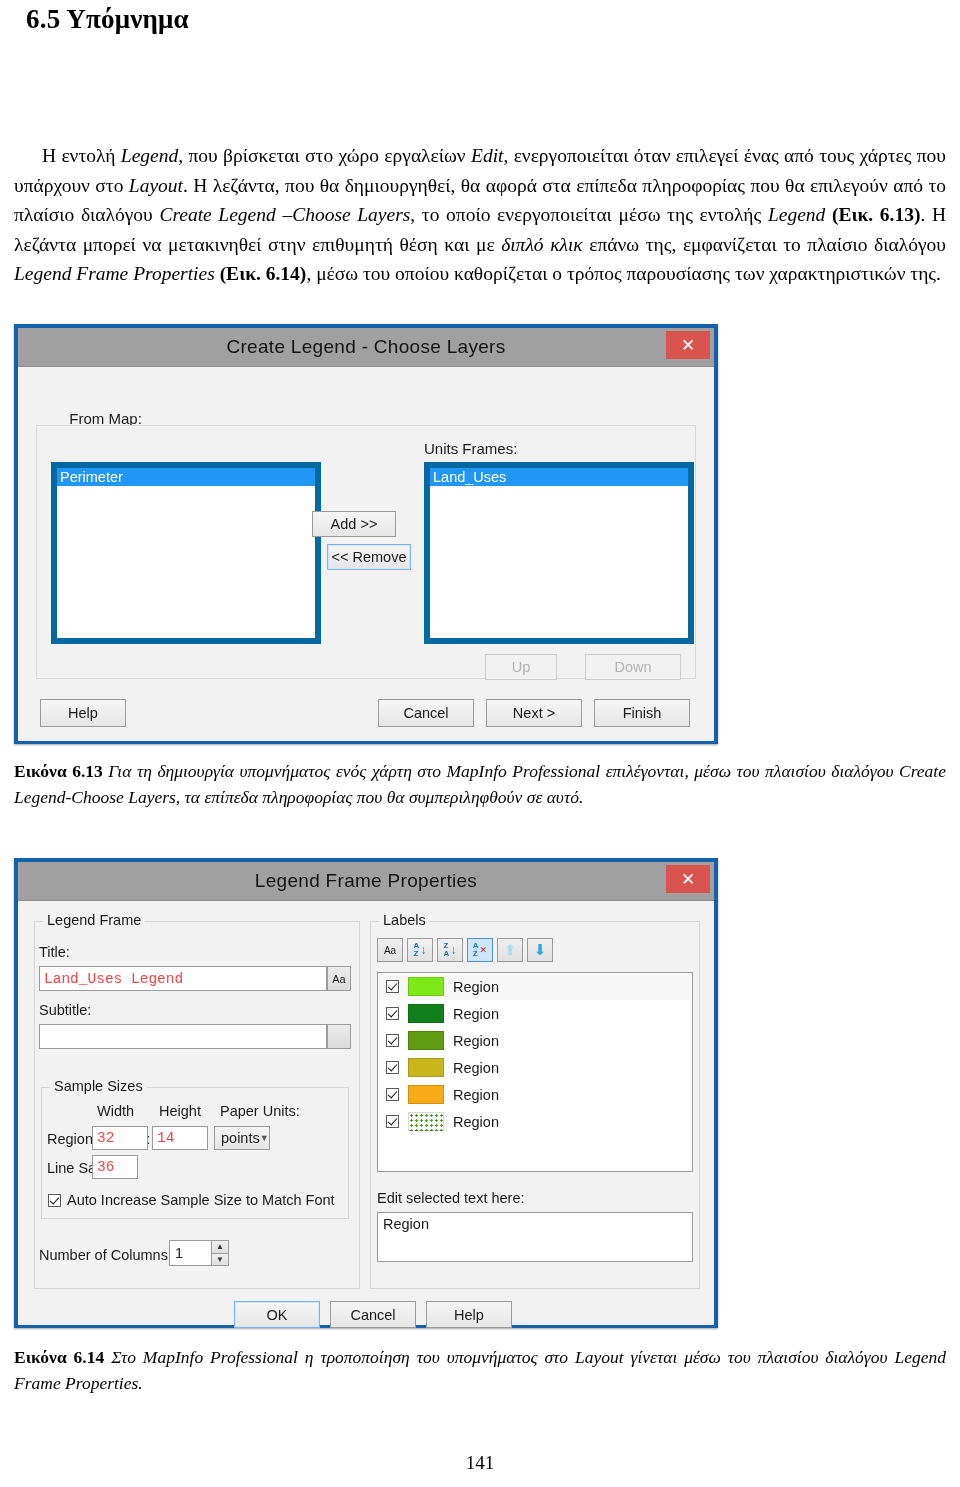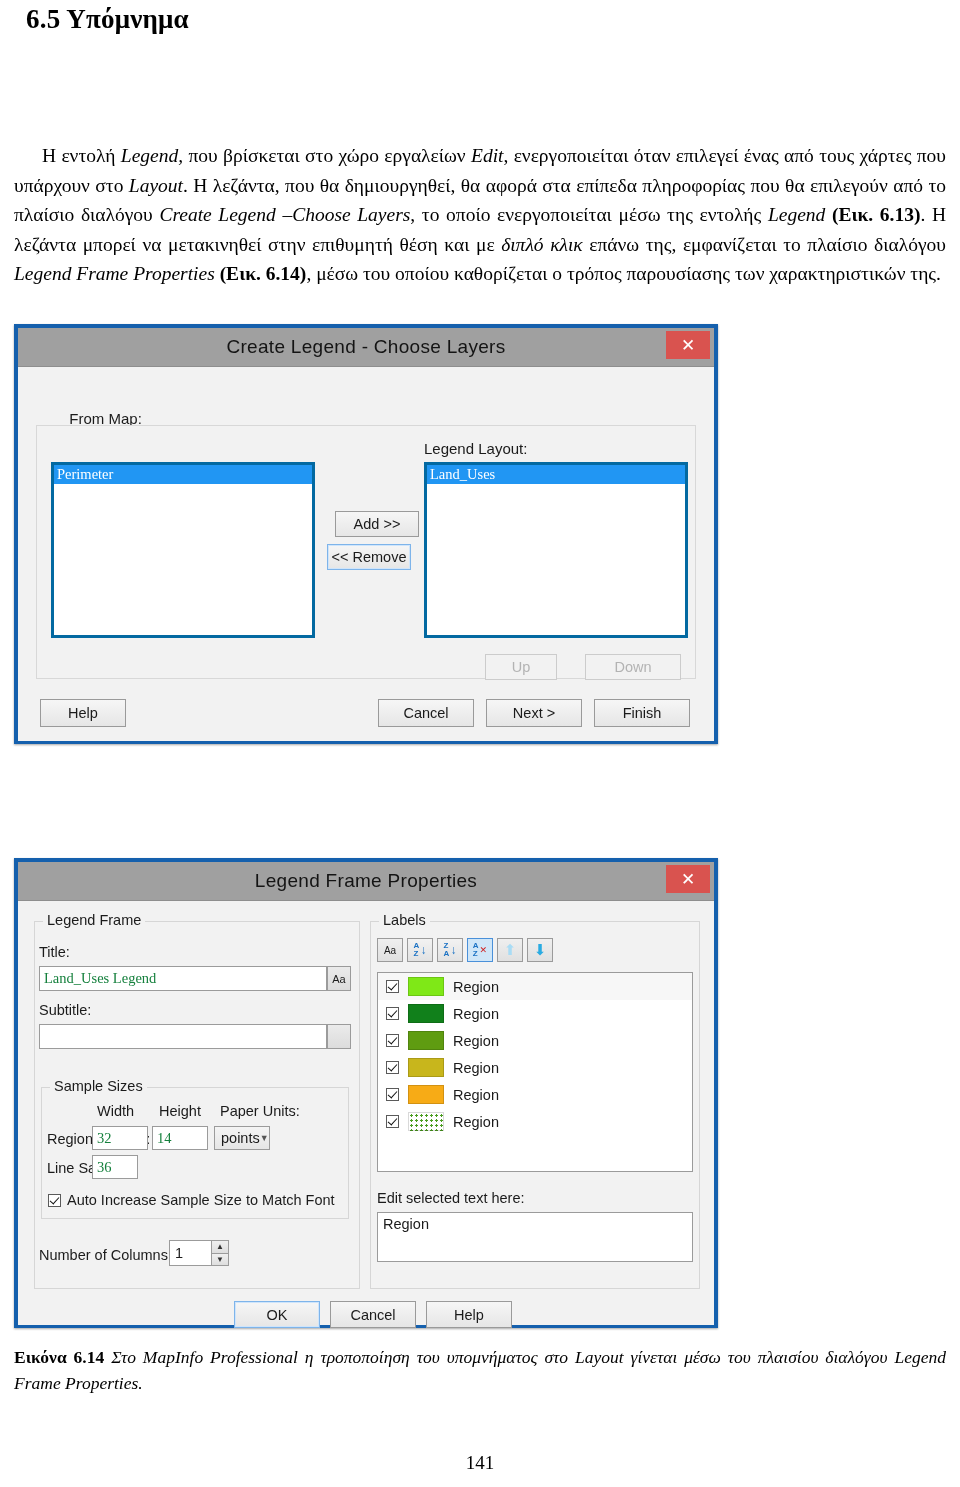--- a/index.html
+++ b/index.html
@@ -144,23 +144,22 @@
     border: 1px solid #d8d8d8;
     background: #f2f2f2;
   }
   .list-label {
     position: absolute;
     font-size: 15px;
   }
   .listbox {
     position: absolute;
     background: #ffffff;
-    border: 3px solid #0369a1;
+    border: 6px solid #0369a1;
     overflow: hidden;
-    font-family: Liberation Serif, serif;
   }
   .listitem {
     font-size: 14.5px;
     padding: 1px 3px;
     color: #000;
     white-space: nowrap;
   }
   .listitem.selected {
     background: #2196f3;
     color: #ffffff;
@@ -216,22 +215,22 @@
   }
   .textinput {
     position: absolute;
     box-sizing: border-box;
     background: #ffffff;
     border: 1px solid #9b9b9b;
     font-size: 14.5px;
     padding: 1px 4px;
     display: flex;
     align-items: center;
-    color: #15803d;
-    font-family: Liberation Serif, serif;
+    color: #ef4444;
+    font-family: Liberation Mono, monospace;
   }
   .aa-btn {
     position: absolute;
     box-sizing: border-box;
     background: linear-gradient(#ebebeb, #dcdcdc);
     border: 1px solid #9b9b9b;
     font-size: 11px;
     display: flex;
     align-items: center;
     justify-content: center;
@@ -416,39 +415,42 @@
         <span>Perimeter,Land_Uses Map:2</span>
       </div>
 
       <div class="group-plain">
 
         <div class="list-label" style="left:14px; top:14px;margin-top:44px;">Layers:</div>
         <div class="listbox" style="left:14px; top:36px; width:258px; height:170px;">
           <div class="listitem selected">Perimeter</div>
         </div>
 
-        <div class="list-label" style="left:387px; top:14px;">Legend Layout:</div>
+        <div class="list-label" style="left:387px; top:14px;">Units Frames:</div>
         <div class="listbox" style="left:387px; top:36px; width:258px; height:170px;">
           <div class="listitem selected">Land_Uses</div>
         </div>
 
-        <div class="btn btn-abs" style="left:298px; top:85px; width:84px; height:26px;">Add &gt;&gt;</div>
+        <div class="btn btn-abs" style="left:275px; top:85px; width:84px; height:26px;">Add &gt;&gt;</div>
         <div class="btn btn-abs focused" style="left:290px; top:118px; width:84px; height:26px;">&lt;&lt; Remove</div>
 
         <div class="btn btn-abs disabled" style="left:448px; top:228px; width:72px; height:26px;">Up</div>
         <div class="btn btn-abs disabled" style="left:548px; top:228px; width:96px; height:26px;">Down</div>
       </div>
 
       <div class="btn btn-abs" style="left:22px; top:332px; width:86px; height:28px;">Help</div>
       <div class="btn btn-abs" style="left:360px; top:332px; width:96px; height:28px;">Cancel</div>
       <div class="btn btn-abs" style="left:468px; top:332px; width:96px; height:28px;">Next &gt;</div>
       <div class="btn btn-abs" style="left:576px; top:332px; width:96px; height:28px;">Finish</div>
     </div>
   </div>
 
+  <div class="caption" id="caption613">
+    <span class="lbl">Εικόνα 6.13</span><span> Για τη δημιουργία υπομνήματος ενός χάρτη στο MapInfo Professional επιλέγονται, μέσω του πλαισίου διαλόγου Create Legend-Choose Layers, τα επίπεδα πληροφορίας που θα συμπεριληφθούν σε αυτό.</span>
+  </div>
 
   <div class="dialog" id="dlg-legend-frame">
     <div class="dlg-titlebar">
       <span class="dlg-title">Legend Frame Properties</span>
       <div class="dlg-close">✕</div>
     </div>
     <div class="dlg-body">
 
       <div class="groupbox" style="left:16px; top:20px; width:326px; height:368px;">
         <span class="group-title">Legend Frame</span>

